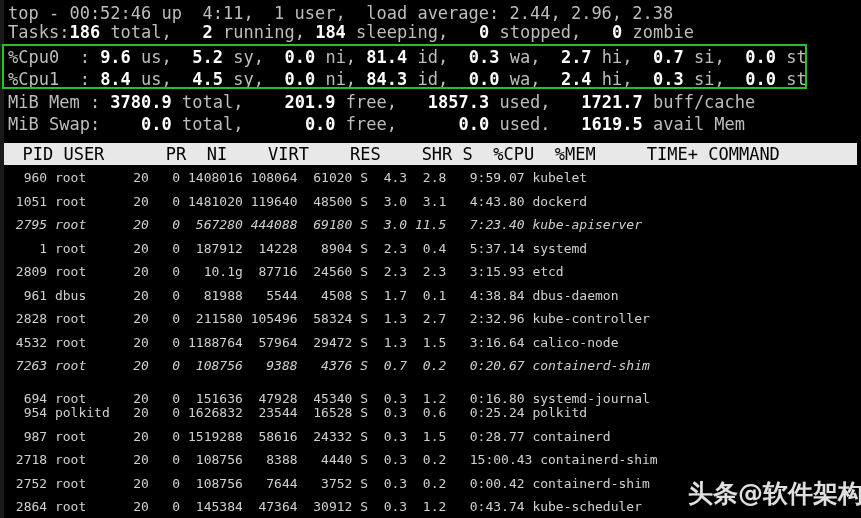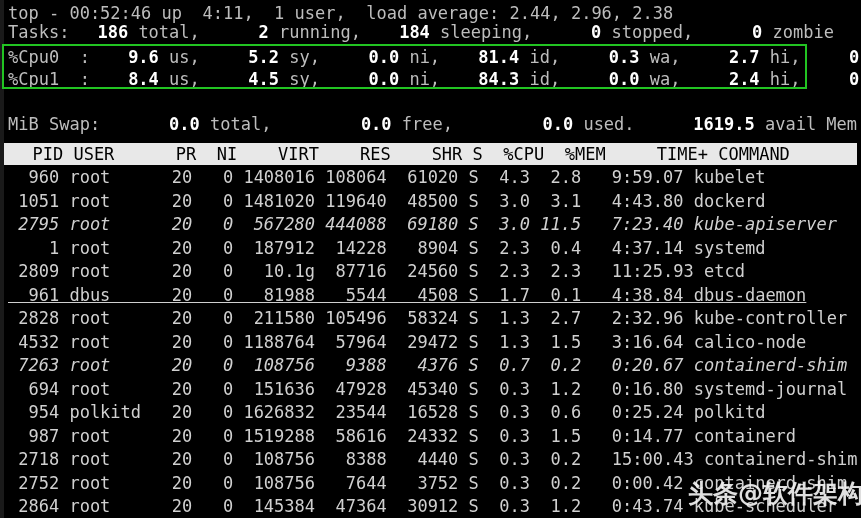--- a/index.html
+++ b/index.html
@@ -37,21 +37,20 @@
     position: absolute;
     left: 8px;
     white-space: pre;
     font-family: "DejaVu Sans Mono", monospace;
     font-size: 17px;
     line-height: 23.5px;
   }
   .b {
     color: #ffffff;
     font-weight: bold;
-    margin-left: 28px;
   }
   .n {
     color: #bdbdbd;
     font-weight: normal;
   }
   
   #cpu-box {
     position: absolute;
     left: 2px;
     top: 44px;
@@ -65,35 +64,35 @@
   #table-header-bar {
     position: absolute;
     left: 4px;
     top: 143px;
     width: 853px;
     height: 22px;
     background: #e8e8e8;
   }
   #table-header-text {
     position: absolute;
-    left: 12px;
+    left: 2px;
     top: 143px;
     white-space: pre;
     color: #000000;
     font-family: "DejaVu Sans Mono", monospace;
     font-size: 17px;
     line-height: 22px;
   }
   .prow {
     position: absolute;
     left: 8px;
     white-space: pre;
     color: #d0d0d0;
     font-family: "DejaVu Sans Mono", monospace;
-    font-size: 17px;
+    font-size: 13px;
     line-height: 23.5px;
   }
   #watermark {
     position: absolute;
     left: 688px;
     top: 482px;
     font-family: "DejaVu Sans", sans-serif;
     font-size: 25px;
     font-weight: bold;
     color: #f2f2f2;
@@ -112,39 +111,40 @@
   <div class="line" style="top:2px;"><span class="n">top - 00:52:46 up  4:11,  1 user,  load average: 2.44, 2.96, 2.38</span></div>
 
   <div class="line" style="top:21px;"><span class="n">Tasks:</span><span class="b">186</span><span class="n"> total,</span><span class="n">   </span><span class="b">2</span><span class="n"> running,</span><span class="n"> </span><span class="b">184</span><span class="n"> sleeping,</span><span class="n">   </span><span class="b">0</span><span class="n"> stopped,</span><span class="n">   </span><span class="b">0</span><span class="n"> zombie</span></div>
 
   <div class="line" style="top:46px;"><span class="n">%Cpu0  : </span><span class="b">9.6</span><span class="n"> us, </span><span class="n"> </span><span class="b">5.2</span><span class="n"> sy, </span><span class="n"> </span><span class="b">0.0</span><span class="n"> ni, </span><span class="b">81.4</span><span class="n"> id, </span><span class="n"> </span><span class="b">0.3</span><span class="n"> wa, </span><span class="n"> </span><span class="b">2.7</span><span class="n"> hi, </span><span class="n"> </span><span class="b">0.7</span><span class="n"> si, </span><span class="n"> </span><span class="b">0.0</span><span class="n"> st</span></div>
 
   <div class="line" style="top:68px;"><span class="n">%Cpu1  : </span><span class="b">8.4</span><span class="n"> us, </span><span class="n"> </span><span class="b">4.5</span><span class="n"> sy, </span><span class="n"> </span><span class="b">0.0</span><span class="n"> ni, </span><span class="b">84.3</span><span class="n"> id, </span><span class="n"> </span><span class="b">0.0</span><span class="n"> wa, </span><span class="n"> </span><span class="b">2.4</span><span class="n"> hi, </span><span class="n"> </span><span class="b">0.3</span><span class="n"> si, </span><span class="n"> </span><span class="b">0.0</span><span class="n"> st</span></div>
 
   <div id="cpu-box"></div>
 
+  <div class="line" style="top:91px;"><span class="n">MiB Mem : </span><span class="b">3780.9</span><span class="n"> total, </span><span class="n">   </span><span class="b">201.9</span><span class="n"> free, </span><span class="n">  </span><span class="b">1857.3</span><span class="n"> used, </span><span class="n">  </span><span class="b">1721.7</span><span class="n"> buff/cache</span></div>
 
   <div class="line" style="top:113px;"><span class="n">MiB Swap: </span><span class="n">   </span><span class="b">0.0</span><span class="n"> total, </span><span class="n">     </span><span class="b">0.0</span><span class="n"> free, </span><span class="n">     </span><span class="b">0.0</span><span class="n"> used. </span><span class="n">  </span><span class="b">1619.5</span><span class="n"> avail Mem</span></div>
 
   <div id="table-header-bar"></div>
   <div id="table-header-text">  PID USER      PR  NI    VIRT    RES    SHR S  %CPU  %MEM     TIME+ COMMAND</div>
 
   <div id="rows">
       <div class="prow" style="top: 166px;">  960 root      20   0 1408016 108064  61020 S  4.3  2.8   9:59.07 kubelet</div>
       <div class="prow" style="top: 189.5px;"> 1051 root      20   0 1481020 119640  48500 S  3.0  3.1   4:43.80 dockerd</div>
       <div class="prow" style="top: 213px; font-style: italic;"> 2795 root      20   0  567280 444088  69180 S  3.0 11.5   7:23.40 kube-apiserver</div>
-      <div class="prow" style="top: 236.5px;">    1 root      20   0  187912  14228   8904 S  2.3  0.4   4:37.14 systemd</div>
-      <div class="prow" style="top: 260px;"> 2809 root      20   0   10.1g  87716  24560 S  2.3  2.3   11:25.93 etcd</div>
-      <div class="prow" style="top: 283.5px; text-decoration: underline;">  961 dbus      20   0   81988   5544   4508 S  1.7  0.1   4:38.84 dbus-daemon</div>
+      <div class="prow" style="top: 236.5px;">    1 root      20   0  187912  14228   8904 S  2.3  0.4   5:37.14 systemd</div>
+      <div class="prow" style="top: 260px;"> 2809 root      20   0   10.1g  87716  24560 S  2.3  2.3   3:15.93 etcd</div>
+      <div class="prow" style="top: 283.5px;">  961 dbus      20   0   81988   5544   4508 S  1.7  0.1   4:38.84 dbus-daemon</div>
       <div class="prow" style="top: 307px;"> 2828 root      20   0  211580 105496  58324 S  1.3  2.7   2:32.96 kube-controller</div>
       <div class="prow" style="top: 331px;"> 4532 root      20   0 1188764  57964  29472 S  1.3  1.5   3:16.64 calico-node</div>
       <div class="prow" style="top: 354px; font-style: italic;"> 7263 root      20   0  108756   9388   4376 S  0.7  0.2   0:20.67 containerd-shim</div>
-      <div class="prow" style="top: 378px; text-align: center;">  694 root      20   0  151636  47928  45340 S  0.3  1.2   0:16.80 systemd-journal</div>
+      <div class="prow" style="top: 387px; text-align: center;">  694 root      20   0  151636  47928  45340 S  0.3  1.2   0:16.80 systemd-journal</div>
       <div class="prow" style="top: 401px; text-align: right;">  954 polkitd   20   0 1626832  23544  16528 S  0.3  0.6   0:25.24 polkitd</div>
-      <div class="prow" style="top: 424.5px;">  987 root      20   0 1519288  58616  24332 S  0.3  1.5   0:14.77 containerd</div>
+      <div class="prow" style="top: 424.5px;">  987 root      20   0 1519288  58616  24332 S  0.3  1.5   0:28.77 containerd</div>
       <div class="prow" style="top: 448px;"> 2718 root      20   0  108756   8388   4440 S  0.3  0.2   15:00.43 containerd-shim</div>
       <div class="prow" style="top: 471.5px;"> 2752 root      20   0  108756   7644   3752 S  0.3  0.2   0:00.42 containerd-shim</div>
       <div class="prow" style="top: 495px;"> 2864 root      20   0  145384  47364  30912 S  0.3  1.2   0:43.74 kube-scheduler</div>
     </div>
 
   <div id="watermark">头条@软件架构</div>
 
 </div>
 
 </body></html>

